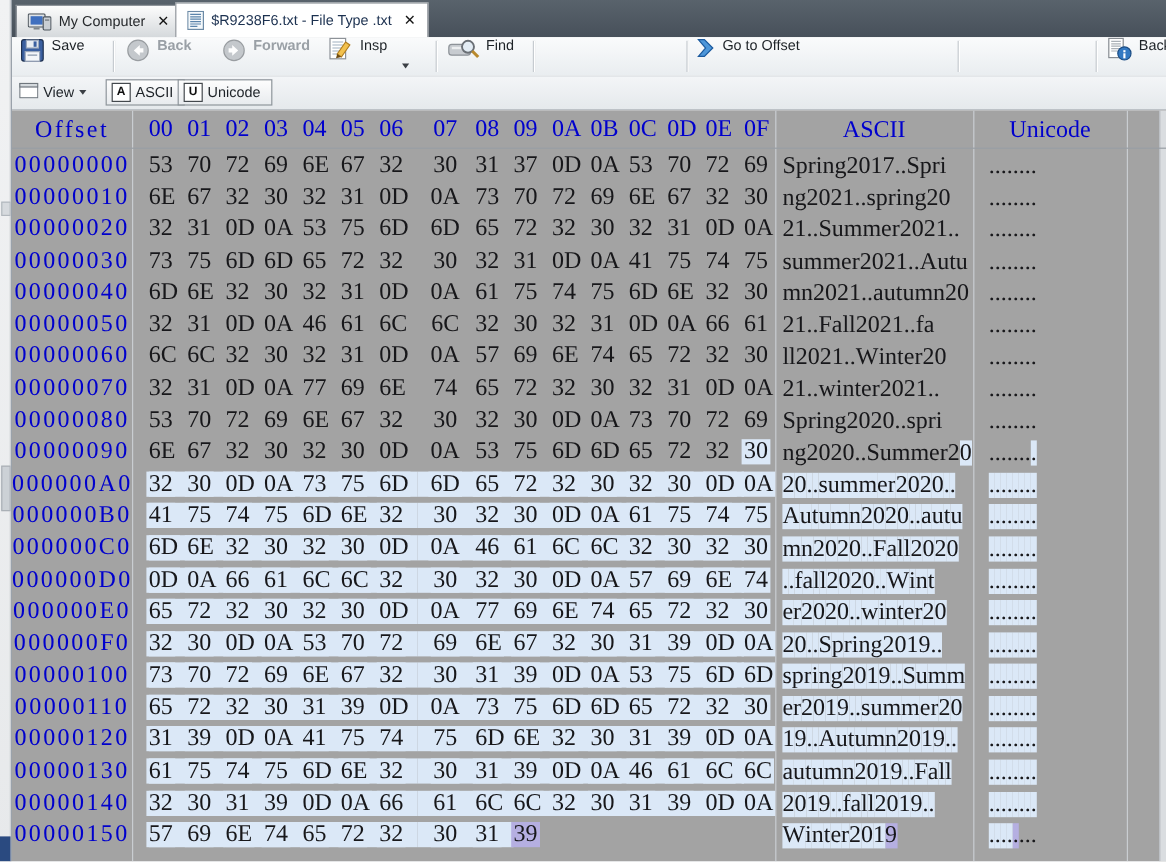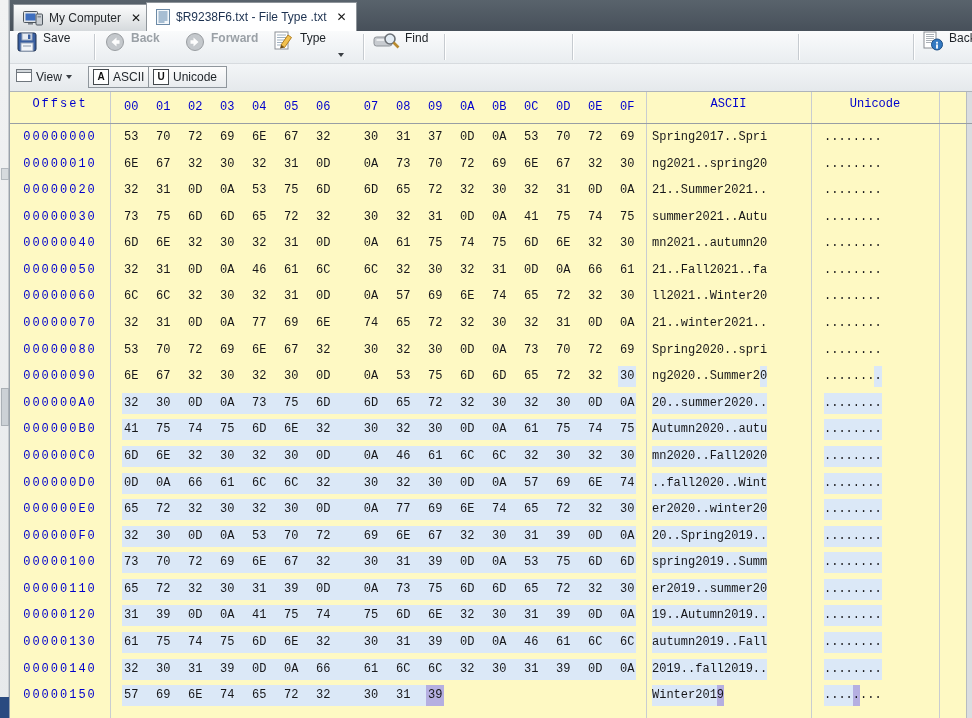--- a/index.html
+++ b/index.html
@@ -36,22 +36,22 @@
          border-top:4px solid #3a3f44;display:inline-block;}
   .drop-low{align-self:flex-end;margin:0 0 6px 7px;}
   .viewbar{position:absolute;left:0;top:64px;width:100%;height:28px;
            background:linear-gradient(#f3f5f7,#e5e9ec);border-bottom:1px solid #aeb4ba;box-sizing:border-box;}
   .vbtn{position:absolute;top:2px;height:22px;display:flex;align-items:center;gap:4px;
         font-size:12px;color:#1d2227;white-space:nowrap;cursor:default;}
   .toggle{border:1px solid #8f969c;background:linear-gradient(#fdfdfd,#e8ebee);padding:0 9px 0 4px;box-sizing:border-box;}
   .badge{display:inline-block;border:1px solid #43484d;background:#fff;font-weight:bold;
          width:14px;height:14px;line-height:14px;text-align:center;font-size:10px;color:#111;}
   
-  .hexview{position:absolute;left:0;top:92px;width:963px;height:626px;background:#fef9c3;
-           font-family:Liberation Mono, monospace;font-size:12px;color:#17171a;overflow:hidden;}
+  .hexview{position:absolute;left:0;top:92px;width:963px;height:626px;background:#a3a3a3;
+           font-family:Liberation Serif, serif;font-size:20px;color:#17171a;overflow:hidden;}
   .vline{position:absolute;top:0;bottom:0;width:1px;background:#c9cdd1;}
   .rightstrip{position:absolute;right:0;top:0;bottom:0;width:6px;background:#dadde0;border-left:1px solid #b7bcc1;}
   .hex-header{position:relative;height:31px;border-bottom:1px solid #989ea5;color:var(--hdr,#0000cd);}
   .hh-offset{position:absolute;left:0;top:5px;width:100px;text-align:center;letter-spacing:2px;}
   .hh-bytes{position:absolute;left:114px;top:5px;white-space:nowrap;}
   .hh-ascii{position:absolute;left:636px;top:5px;width:165px;text-align:center;}
   .hh-uni{position:absolute;left:801px;top:5px;width:128px;text-align:center;}
   #hex-rows{position:relative;}
   .hex-row{position:relative;height:26.59px;}
   .cell-offset{position:absolute;left:0;top:3px;width:100px;height:21px;line-height:21px;
@@ -155,37 +155,45 @@
               <line x1="4" y1="4" x2="13" y2="4"></line>
                 <line x1="4" y1="6.5" x2="13" y2="6.5"></line>
               <line x1="4" y1="9" x2="13" y2="9"></line>
                 <line x1="4" y1="11.5" x2="13" y2="11.5"></line>
               <line x1="4" y1="14" x2="10" y2="14"></line>
             </g>
             <polygon points="8,14 15,4 18.5,6.5 11.5,16.5" fill="#f2c14e" stroke="#b07d20"></polygon>
             <polygon points="8,14 11.5,16.5 7,17.5" fill="#6b4a12"></polygon>
           </svg>
         </span>
-        <span>Type</span>
+        <span>Insp</span>
         <span class="caret drop-low"></span>
       </div>
       <div class="tsep" style="left:353px"></div>
       <div class="tbtn" style="left:363px">
         <span>
           <svg width="27" height="19" viewBox="0 0 27 19">
             <rect x="1" y="6" width="18" height="9" rx="2.5" fill="#c7cbd0" stroke="#8d9298"></rect>
             <rect x="3.5" y="8" width="9" height="2" fill="#eceef0"></rect>
             <circle cx="17" cy="8" r="5" fill="#e3ecf4" stroke="#6b7076" stroke-width="1.6"></circle>
             <line x1="20.5" y1="11.5" x2="25.5" y2="16.5" stroke="#b98a2e" stroke-width="2.6"></line>
           </svg>
         </span>
         <span>Find</span>
       </div>
       <div class="tsep" style="left:434px"></div>
       <div class="tsep" style="left:562px"></div>
+      <div class="tbtn" style="left:569px">
+        <span>
+          <svg width="18" height="18" viewBox="0 0 18 18">
+            <polygon points="3,2 8,2 15,9 8,16 3,16 9,9" fill="#4d96d9" stroke="#1c5a9e"></polygon>
+          </svg>
+        </span>
+        <span>Go to Offset</span>
+      </div>
       <div class="tsep" style="left:788px"></div>
       <div class="tsep" style="left:903px"></div>
       <div class="tbtn" style="left:912px">
         <span>
           <svg width="22" height="20" viewBox="0 0 22 20">
             <rect x="2" y="1" width="12" height="16" fill="#ffffff" stroke="#878c92"></rect>
             <g stroke="#aab0b6" stroke-width="1">
               <line x1="4" y1="3.5" x2="12" y2="3.5"></line>
                 <line x1="4" y1="5.5" x2="12" y2="5.5"></line>
               <line x1="4" y1="7.5" x2="12" y2="7.5"></line>

